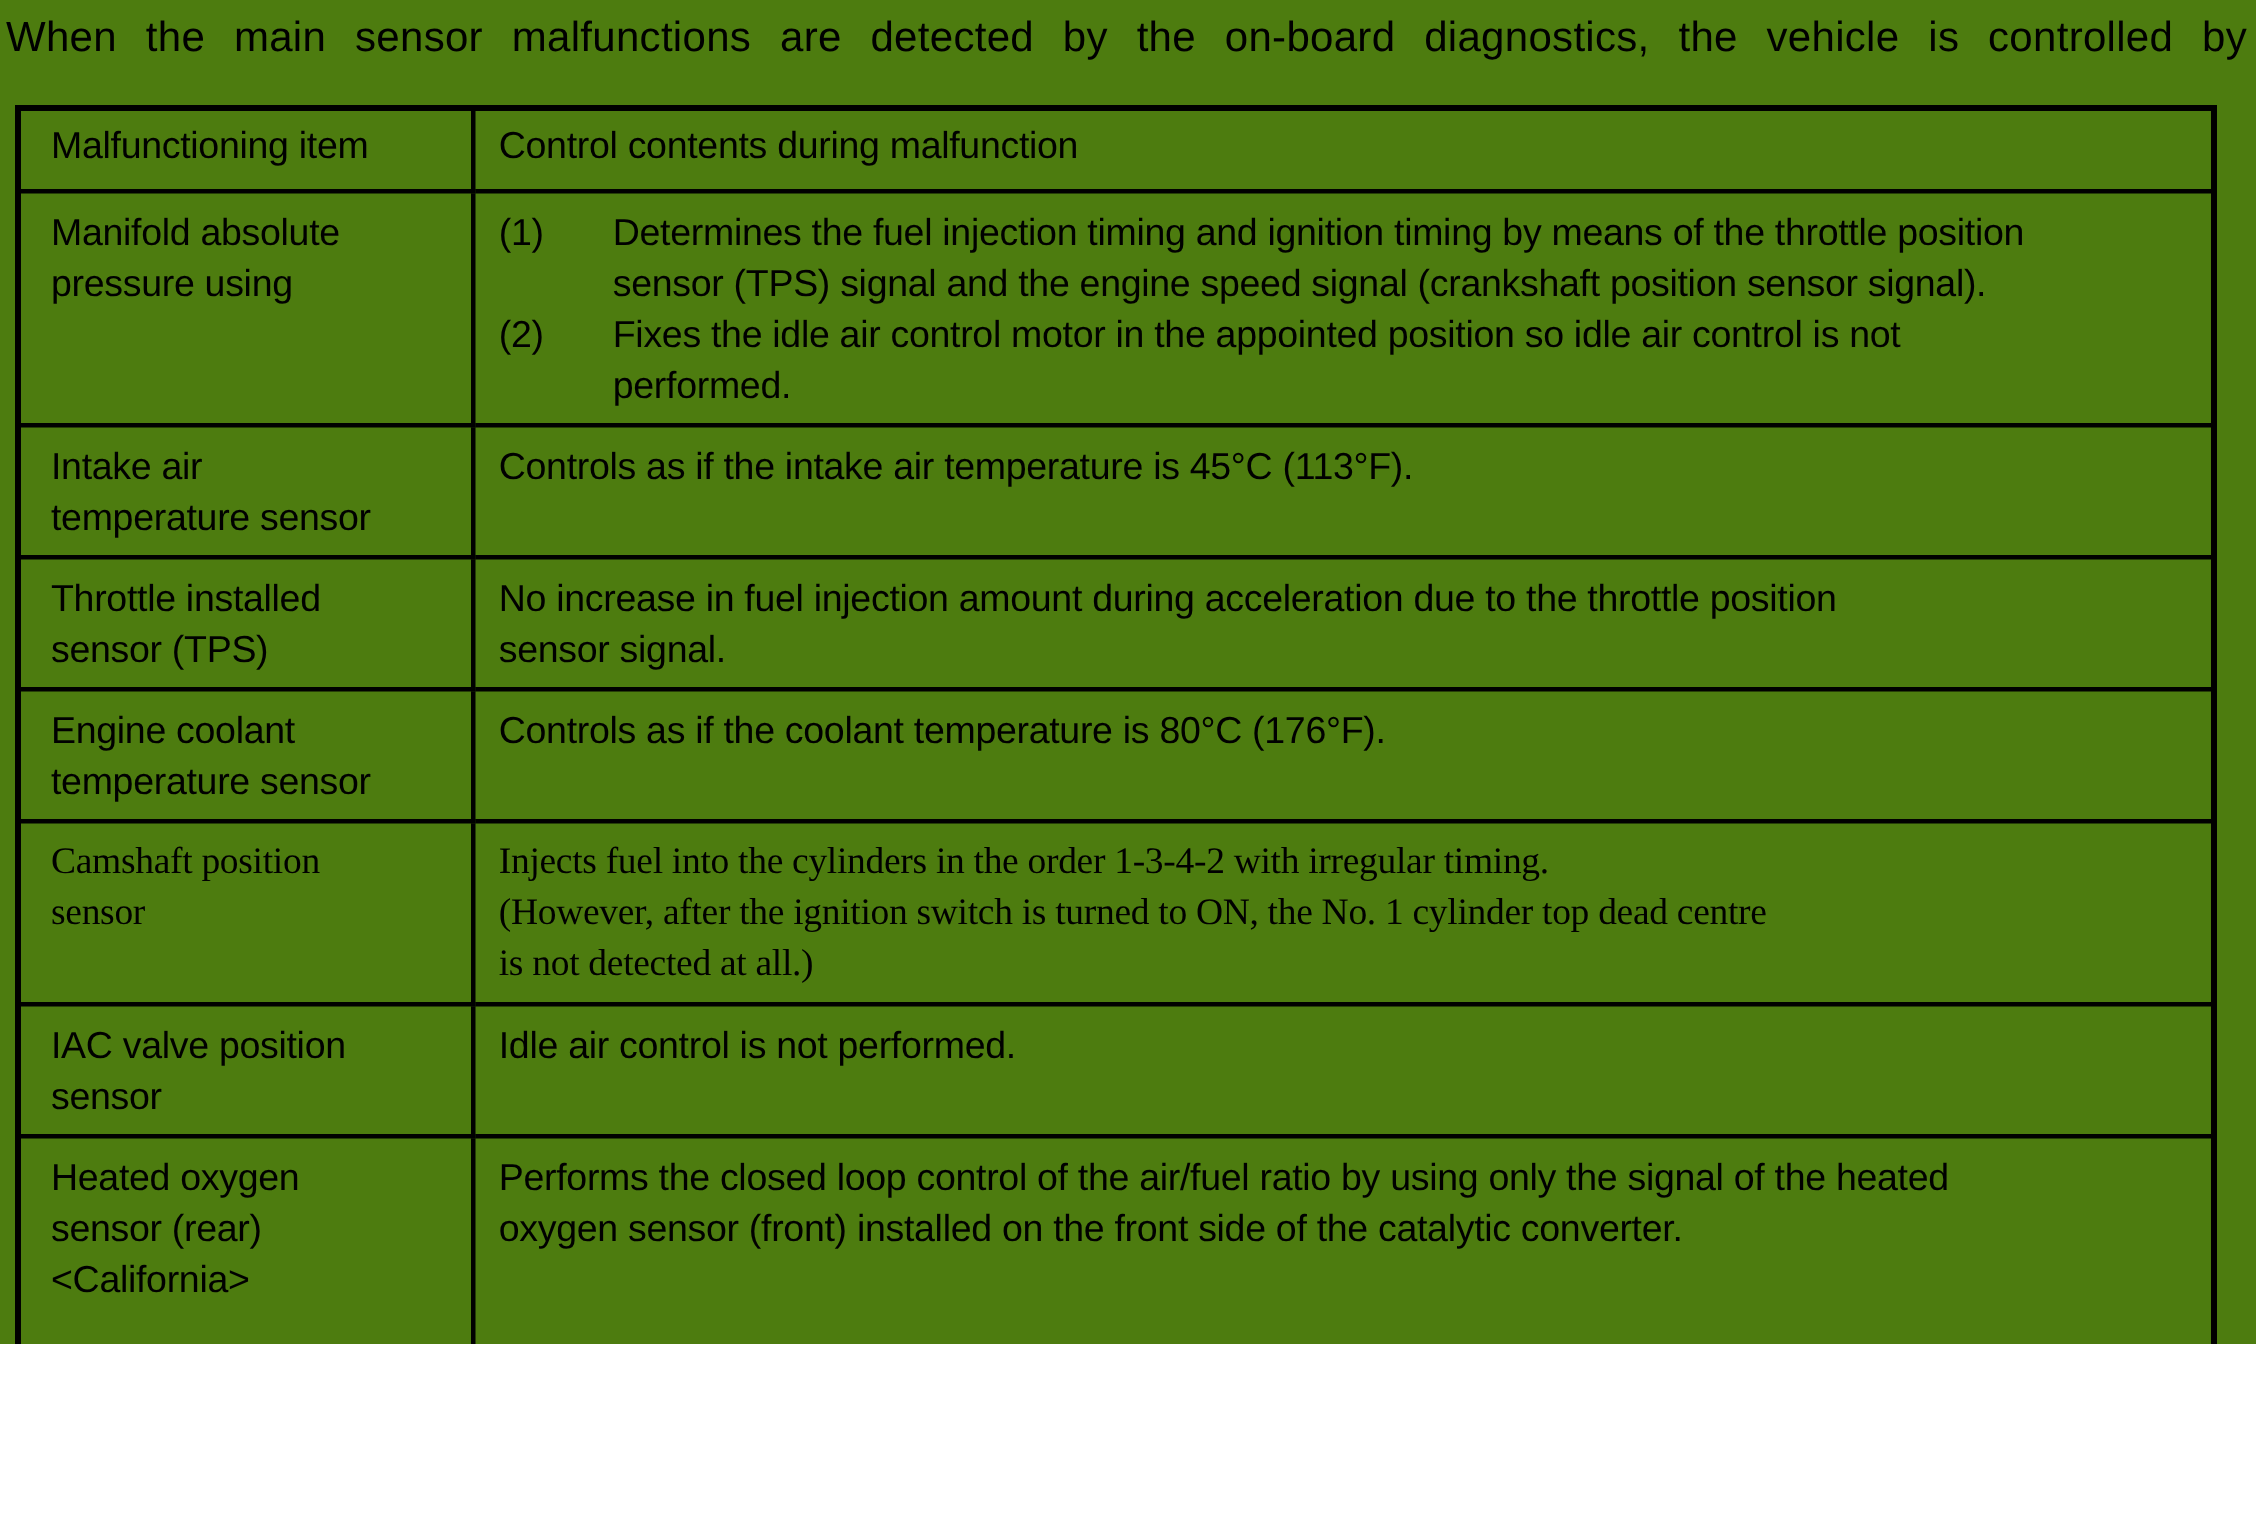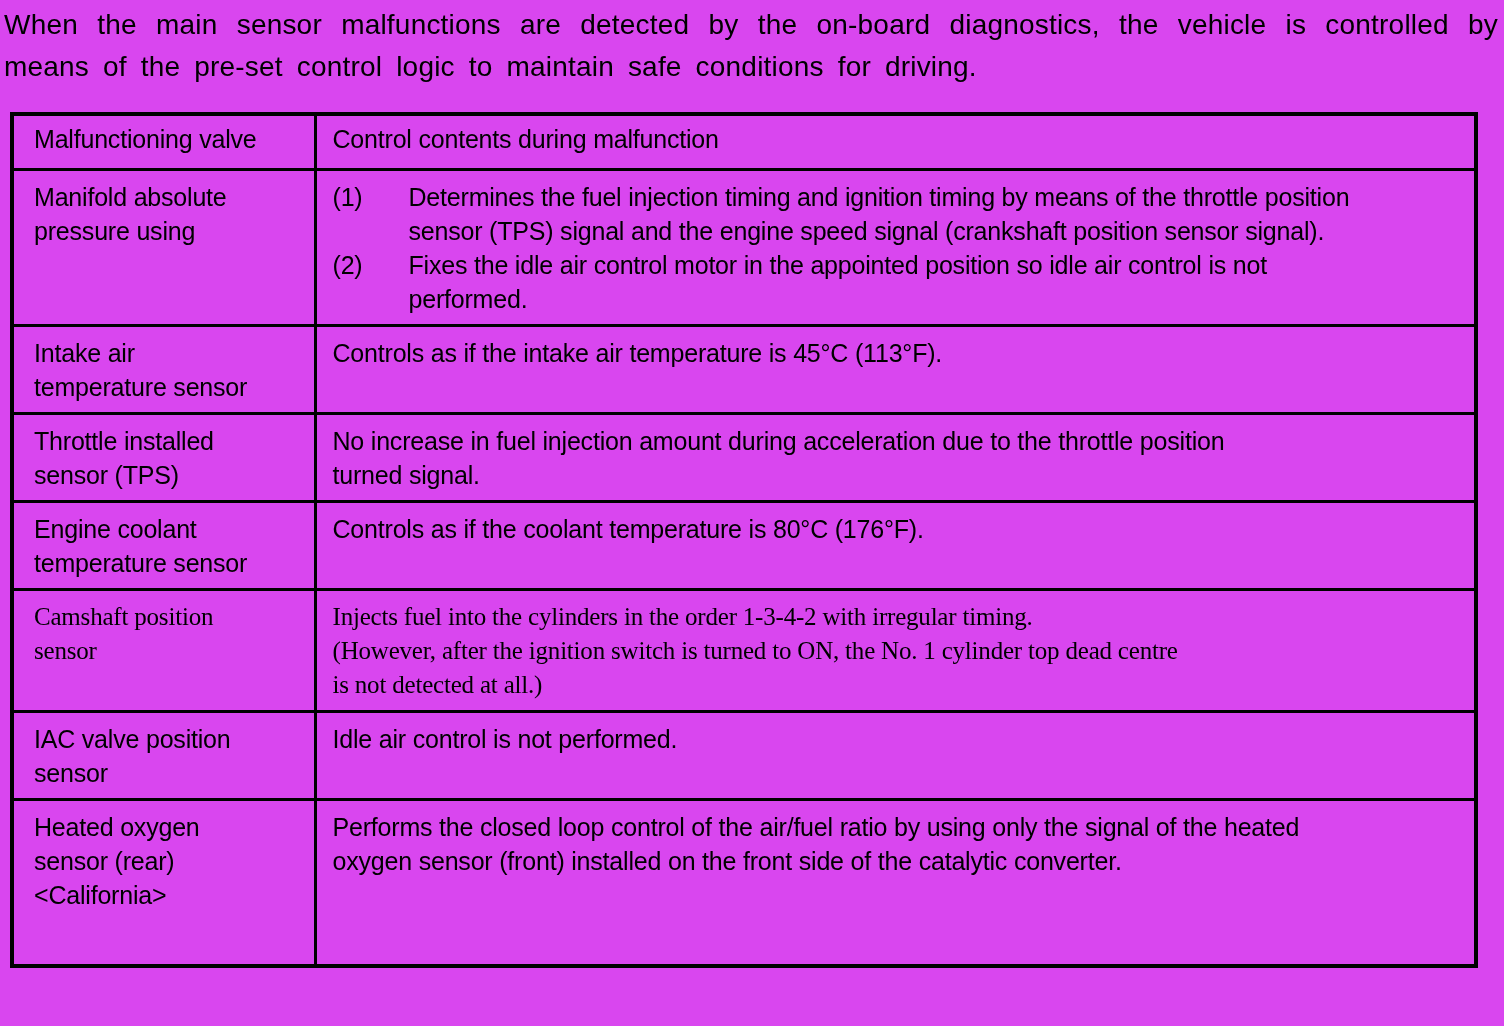--- a/index.html
+++ b/index.html
@@ -2,22 +2,22 @@
 <html><head>
 <meta charset="utf-8">
 <style>
   * { margin: 0; padding: 0; box-sizing: border-box; }
   html, body {
     background: #ffffff;
   }
   .page {
     position: relative;
     width: 1504px;
-    height: 1026px;
-    background: #d946ef;
+    height: 896px;
+    background: #4d7c0f;
     color: #000000;
     font-family: "Liberation Sans", "DejaVu Sans", sans-serif;
     overflow: hidden;
   }
   
   .intro {
     padding: 4px 6px 0 4px;
     font-size: 28px;
     line-height: 42px;
     letter-spacing: 0.2px;
@@ -75,48 +75,47 @@
     margin-left: 24px;
   }
 </style>
 </head>
 <body>
 
 <div class="page">
 
   <div class="intro">
     <div class="line-1">When the main sensor malfunctions are detected by the on-board diagnostics, the vehicle is controlled by</div>
-    <div class="line-2">means of the pre-set control logic to maintain safe conditions for driving.</div>
   </div>
 
   <table class="malfunction-table">
     <thead>
       <tr>
-        <th class="col-item">Malfunctioning valve</th>
+        <th class="col-item">Malfunctioning item</th>
         <th class="col-content">Control contents during malfunction</th>
       </tr>
     </thead>
     <tbody id="table-body">
         <tr>
           <td class="item-cell">Manifold absolute
 pressure using</td>
           <td class="content-cell"><div class="list-item"><span class="num">(1)</span><span class="txt">Determines the fuel injection timing and ignition timing by means of the throttle position
 sensor (TPS) signal and the engine speed signal (crankshaft position sensor signal).</span></div><div class="list-item"><span class="num">(2)</span><span class="txt">Fixes the idle air control motor in the appointed position so idle air control is not
 performed.</span></div></td>
         </tr>
         <tr>
           <td class="item-cell">Intake air
 temperature sensor</td>
           <td class="content-cell">Controls as if the intake air temperature is 45°C (113°F).</td>
         </tr>
         <tr>
           <td class="item-cell">Throttle installed
 sensor (TPS)</td>
           <td class="content-cell">No increase in fuel injection amount during acceleration due to the throttle position
-turned signal.</td>
+sensor signal.</td>
         </tr>
         <tr>
           <td class="item-cell">Engine coolant
 temperature sensor</td>
           <td class="content-cell">Controls as if the coolant temperature is 80°C (176°F).</td>
         </tr>
         <tr>
           <td class="item-cell">Camshaft position
 sensor</td>
           <td class="content-cell">Injects fuel into the cylinders in the order 1-3-4-2 with irregular timing.

